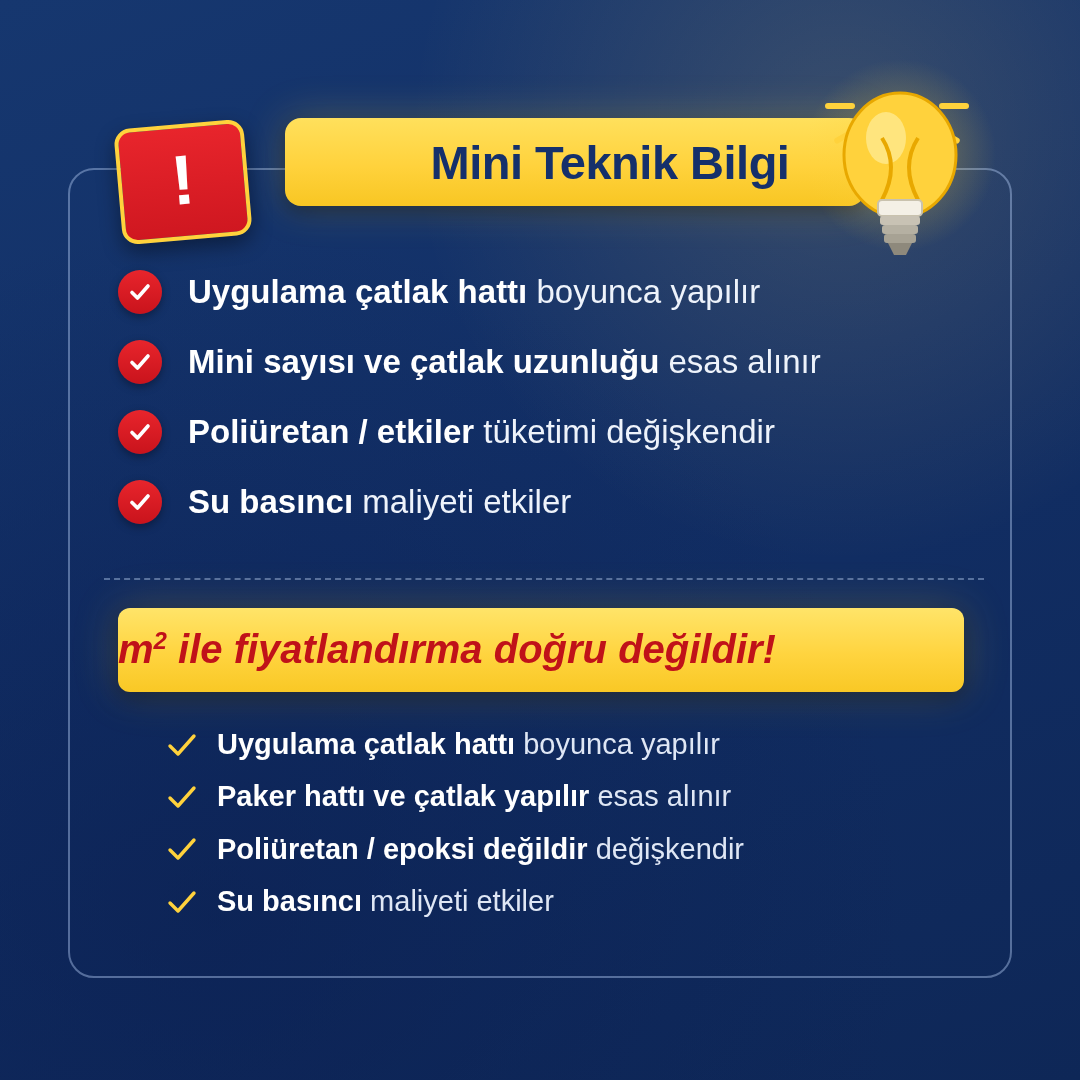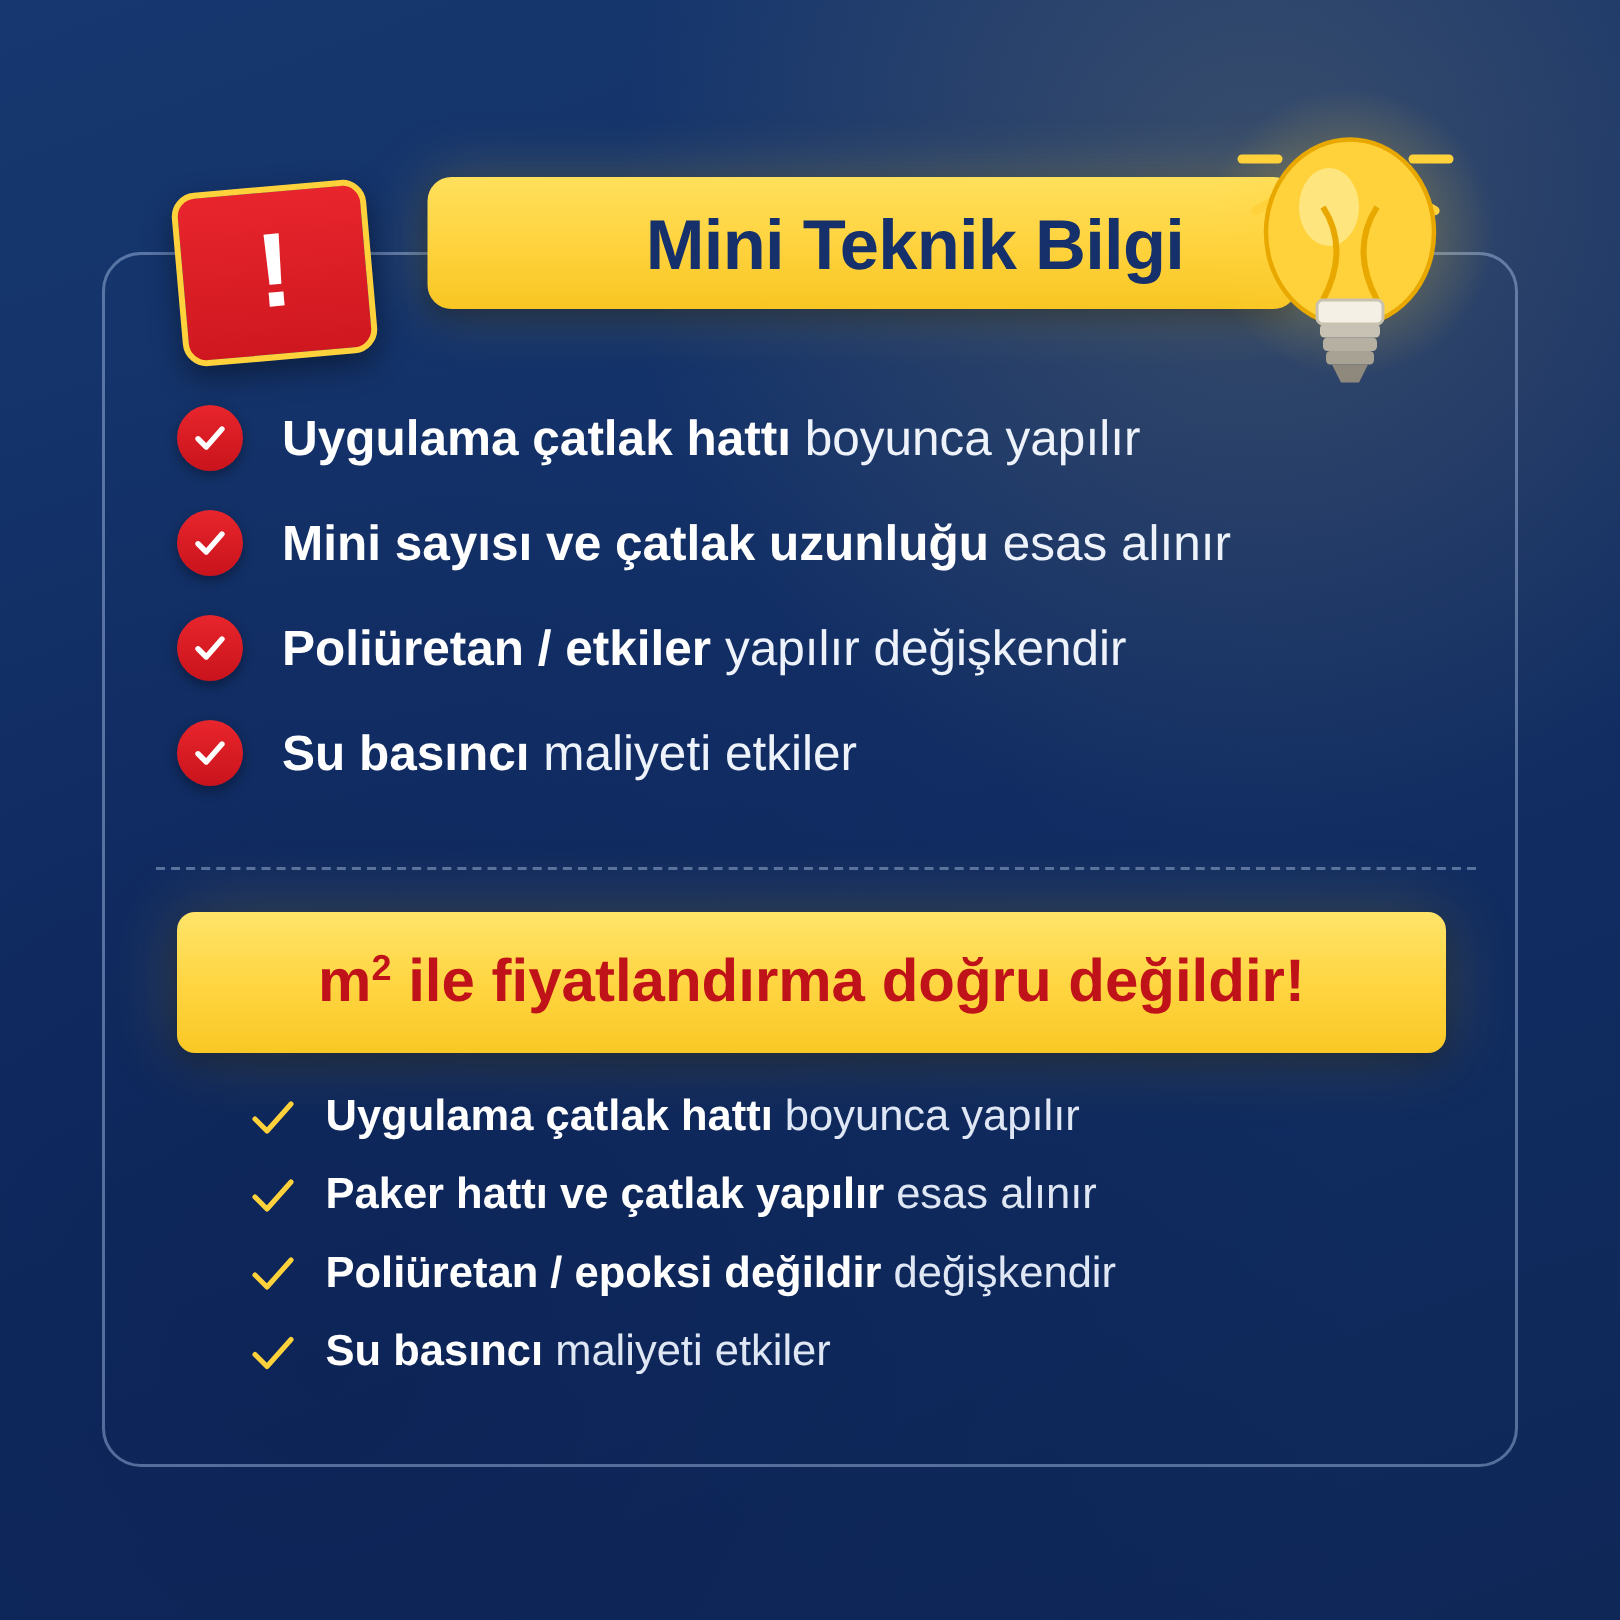--- a/index.html
+++ b/index.html
@@ -161,27 +161,28 @@
     width: 880px;
     border-top: 2px dashed rgba(175, 199, 237, 0.45);
   }
 
   
   .banner {
     position: absolute;
     left: 118px;
     top: 608px;
     width: 846px;
-    height: 94px;
+    height: 84px;
     background: linear-gradient(180deg, #ffe469 0%, #ffd43f 55%, #f9c825 100%);
     border-radius: 12px;
     box-shadow: 0 6px 22px rgba(0, 0, 0, 0.35), 0 0 46px rgba(255, 214, 60, 0.22);
     display: flex;
     align-items: center;
-    justify-content: center;
+    justify-content: flex-start;
+    font-style: italic;
   }
   .banner-text {
     color: #c01219;
     font-size: 40px;
     font-weight: bold;
     white-space: nowrap;
   }
   .banner-text sup {
     font-size: 24px;
     vertical-align: super;
@@ -270,21 +271,21 @@
           </svg>
       </span>
       <span class="row-text"><b>Mini sayısı ve çatlak uzunluğu</b><span> esas alınır</span></span>
     </div>
     <div class="row">
       <span class="check-red">
         <svg width="26" height="26" viewBox="0 0 26 26">
             <path d="M5 13.5 L10.5 19 L21 7" stroke="#ffffff" stroke-width="3.6" fill="none" stroke-linecap="round" stroke-linejoin="round"></path>
           </svg>
       </span>
-      <span class="row-text"><b>Poliüretan / etkiler</b><span> yapılır değişkendir</span></span>
+      <span class="row-text"><b>Poliüretan / etkiler</b><span> tüketimi değişkendir</span></span>
     </div>
     <div class="row">
       <span class="check-red">
         <svg width="26" height="26" viewBox="0 0 26 26">
             <path d="M5 13.5 L10.5 19 L21 7" stroke="#ffffff" stroke-width="3.6" fill="none" stroke-linecap="round" stroke-linejoin="round"></path>
           </svg>
       </span>
       <span class="row-text"><b>Su basıncı</b><span> maliyeti etkiler</span></span>
     </div>
   </div>

